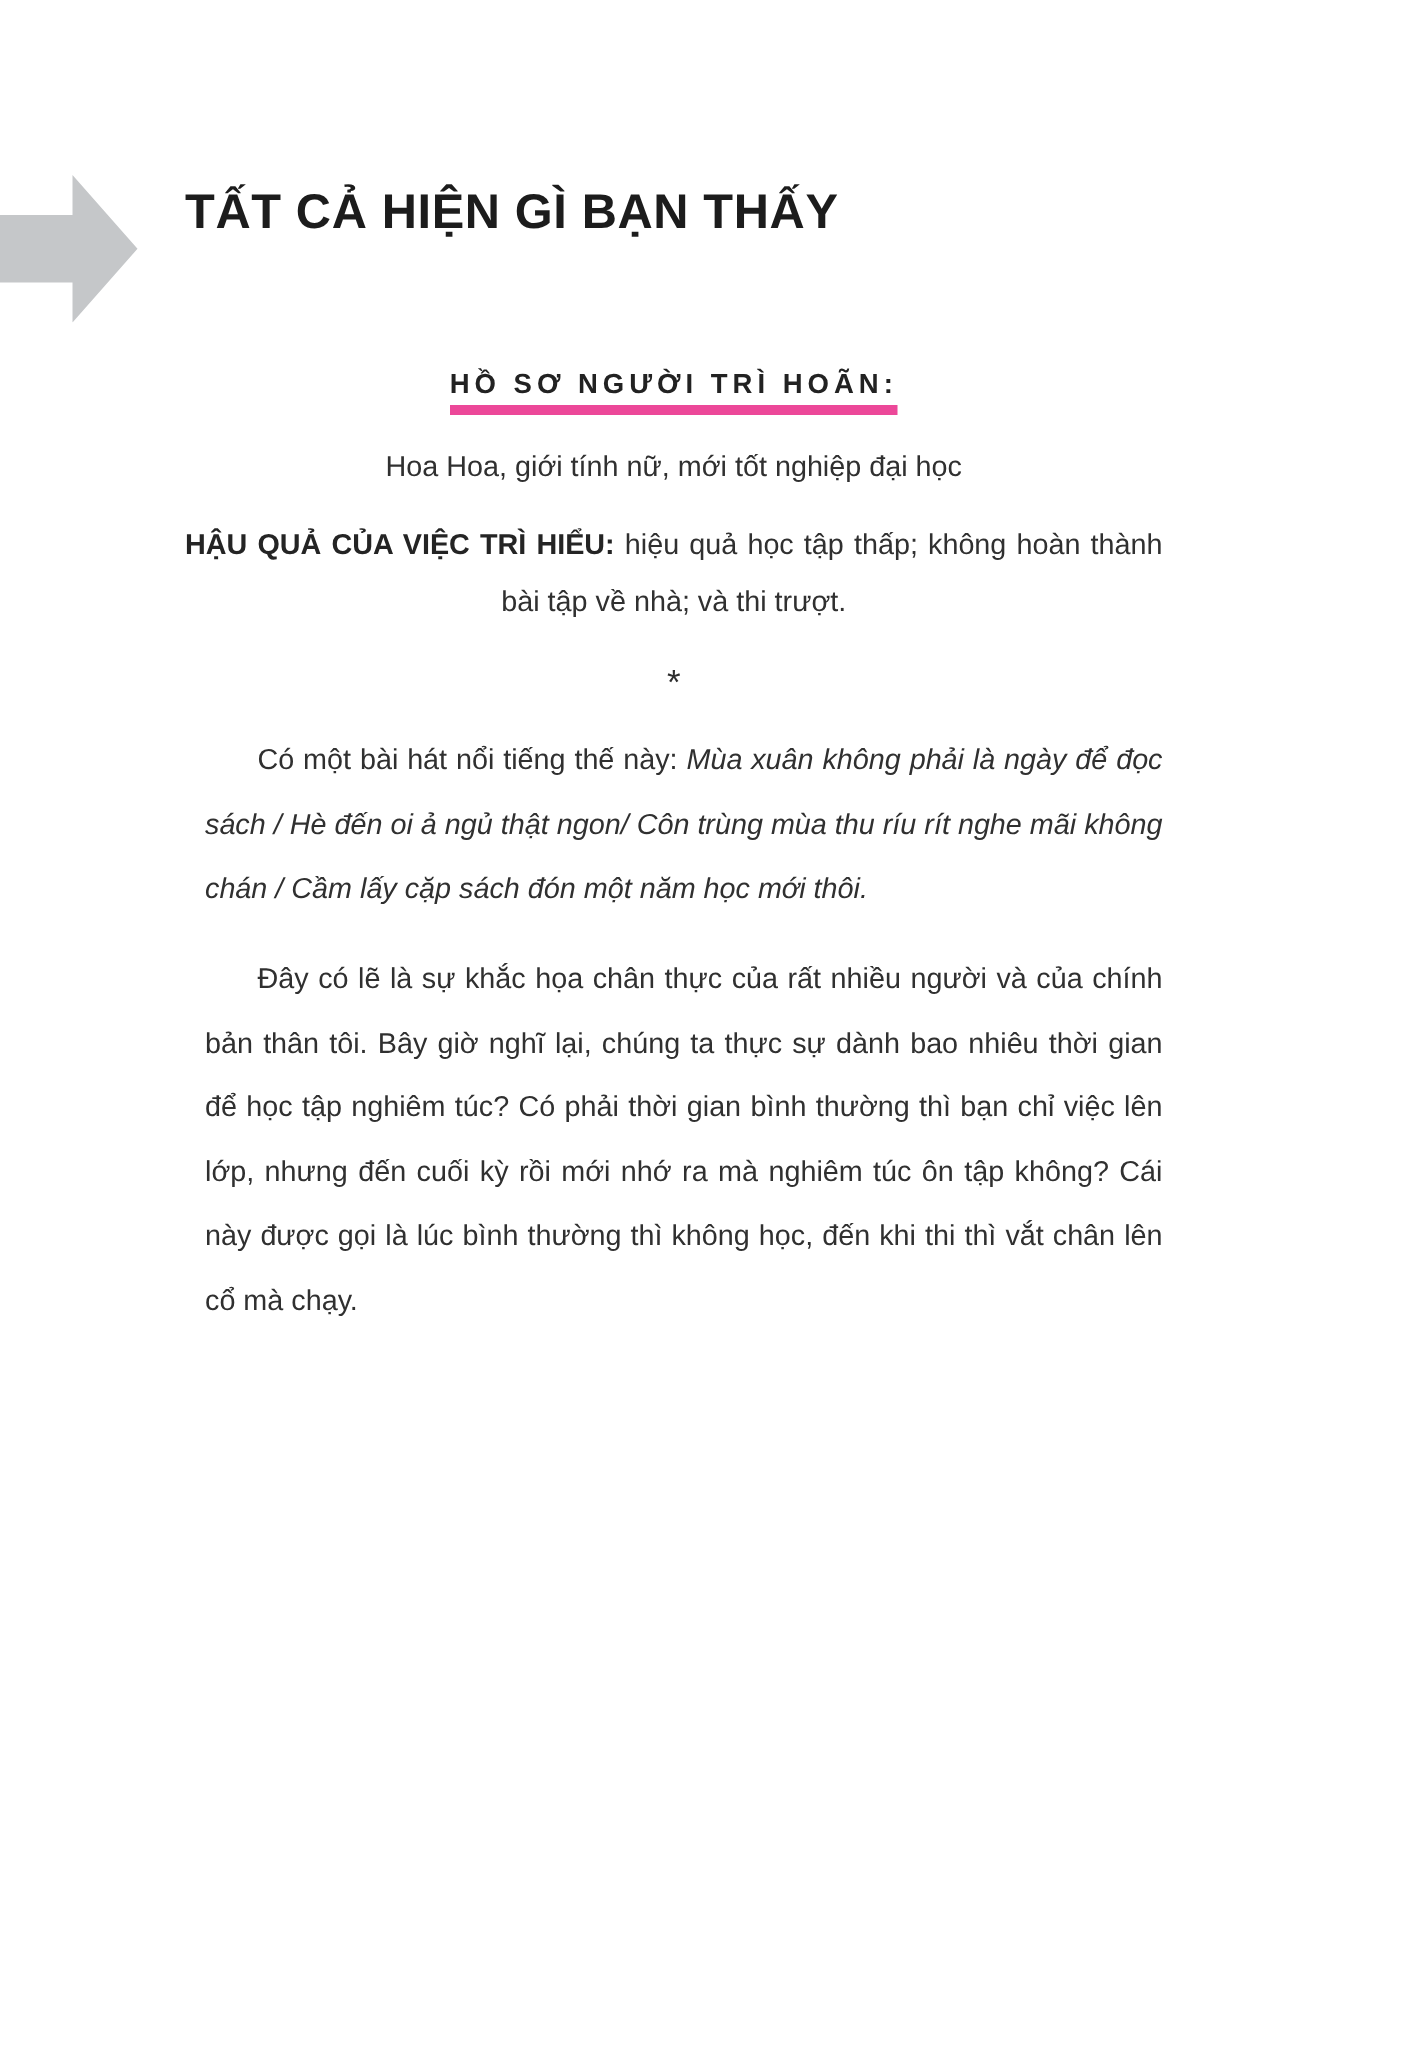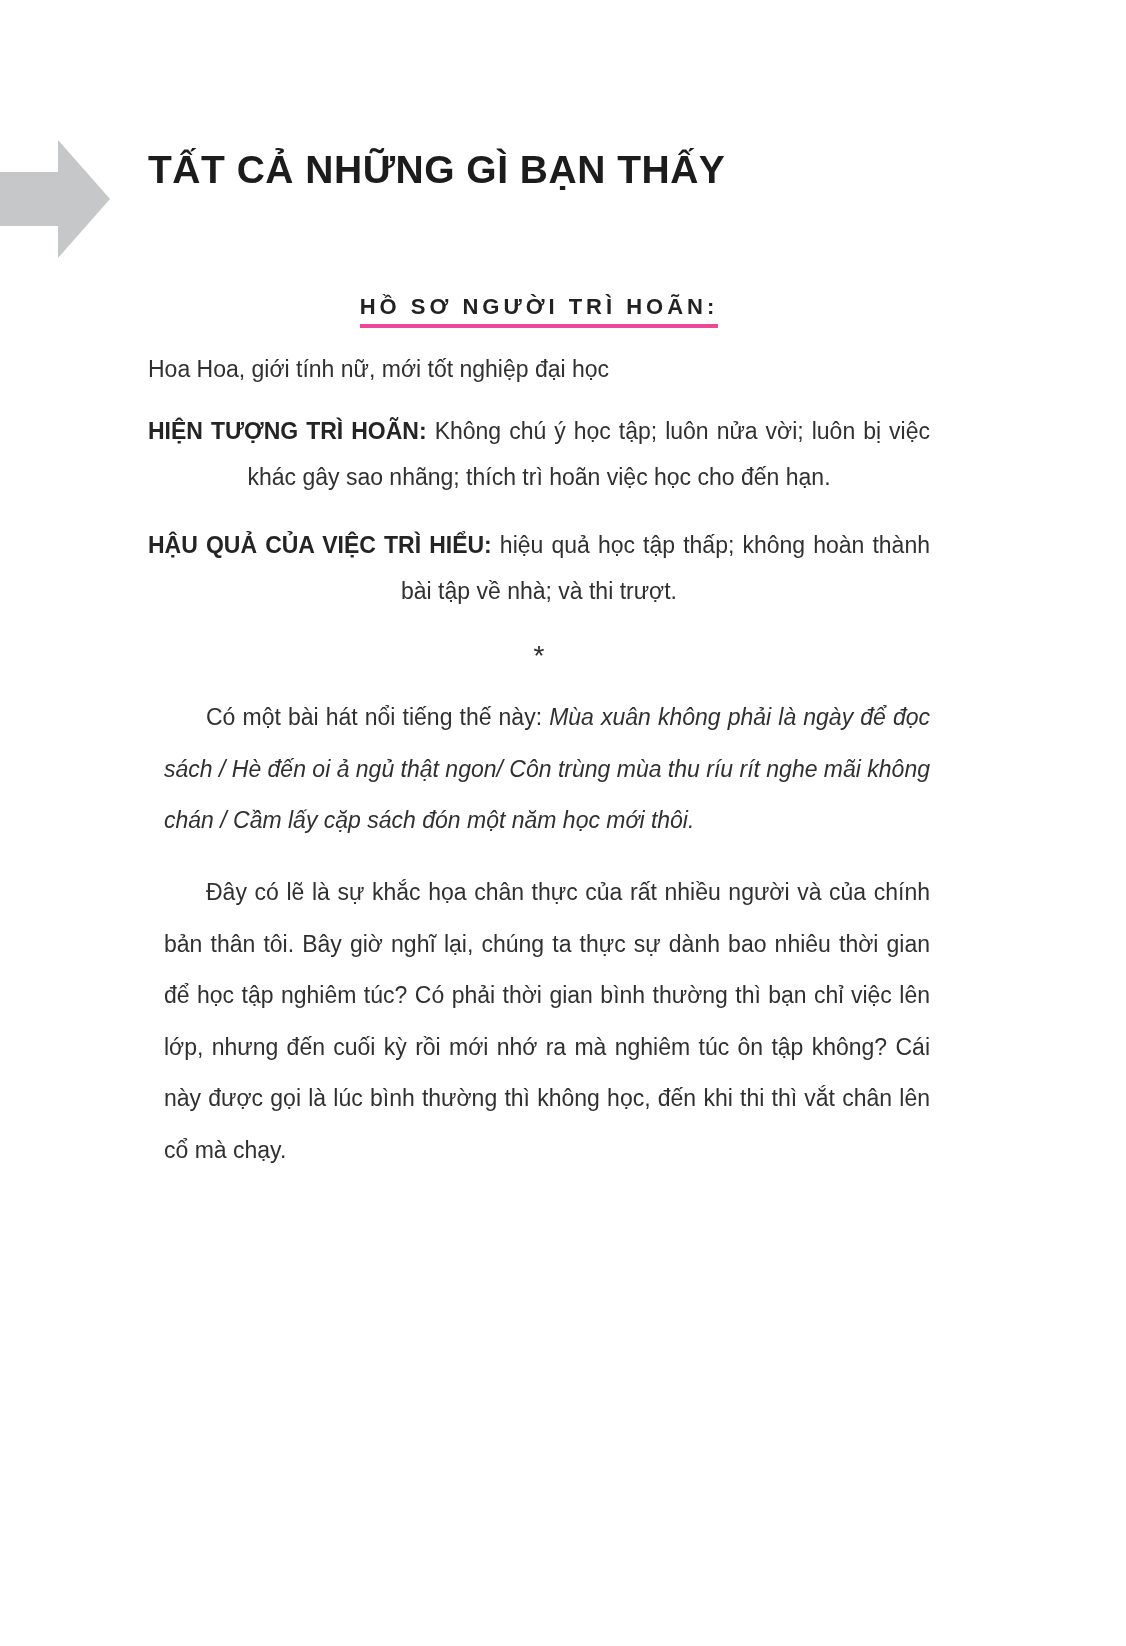--- a/index.html
+++ b/index.html
@@ -44,27 +44,27 @@
   }
   .profile-heading {
     margin-top: 92px;
     text-align: center;
     font-size: 22px;
     font-weight: 700;
     letter-spacing: 4px;
     color: #222;
   }
   .profile-heading .underline {
-    border-bottom: 4px solid #ec4899;
+    border-bottom: 8px solid #ec4899;
     padding-bottom: 4px;
     display: inline-block;
   }
   .profile-subject {
     margin: 24px 0 0 0;
-    text-align: left;
+    text-align: center;
     font-size: 23px;
     line-height: 1.5;
     color: #303030;
   }
   .profile-item {
     margin: 22px 0 0 0;
     font-size: 23px;
     line-height: 2.0;
     text-align: justify;
     text-align-last: center;
@@ -119,33 +119,29 @@
 
   <div class="arrow-wrap">
     <svg width="112" height="118" viewBox="0 0 112 118" xmlns="http://www.w3.org/2000/svg">
       <polygon points="0,32 58,32 58,0 110,59 58,118 58,86 0,86" fill="#c5c7c9"></polygon>
     </svg>
   </div>
 
   <div class="content">
 
     <h1 class="chapter-title">
-      <div>TẤT CẢ NHỮNG GÌ BẠN THẤY</div>
+      <div>TẤT CẢ HIỆN GÌ BẠN THẤY</div>
     </h1>
 
     <h2 class="profile-heading">
       <span class="underline">HỒ SƠ NGƯỜI TRÌ HOÃN:</span>
     </h2>
 
     <p class="profile-subject">Hoa Hoa, giới tính nữ, mới tốt nghiệp đại học</p>
 
-    <p class="profile-item">
-      <strong>HIỆN TƯỢNG TRÌ HOÃN:</strong>
-      <span>Không chú ý học tập; luôn nửa vời; luôn bị việc khác gây sao nhãng; thích trì hoãn việc học cho đến hạn.</span>
-    </p>
 
     <p class="profile-item">
       <strong>HẬU QUẢ CỦA VIỆC TRÌ HIỂU:</strong>
       <span>hiệu quả học tập thấp; không hoàn thành bài tập về nhà; và thi trượt.</span>
     </p>
 
     <div class="section-separator">*</div>
 
     <p class="body-para">
       <span>Có một bài hát nổi tiếng thế này: </span><em>Mùa xuân không phải là ngày để đọc sách / Hè đến oi ả ngủ thật ngon/ Côn trùng mùa thu ríu rít nghe mãi không chán / Cầm lấy cặp sách đón một năm học mới thôi.</em>

